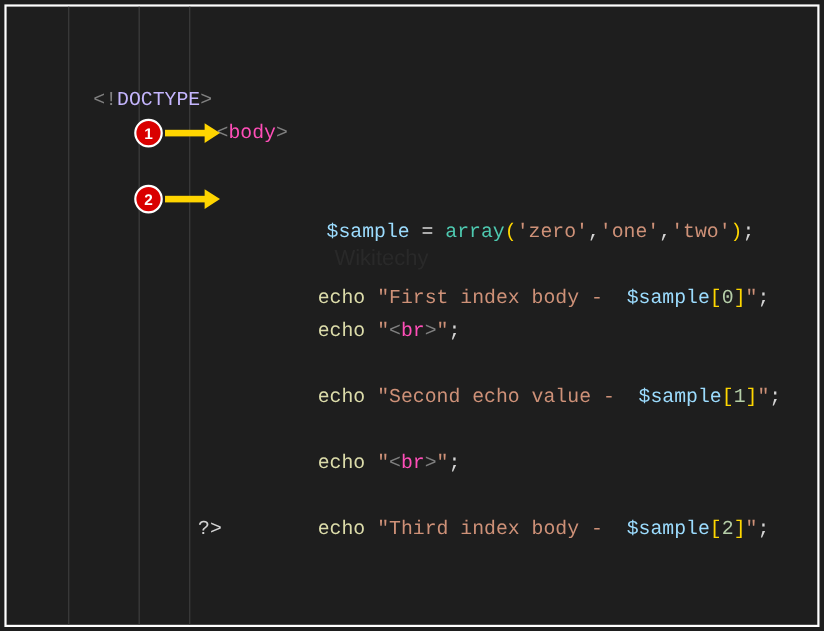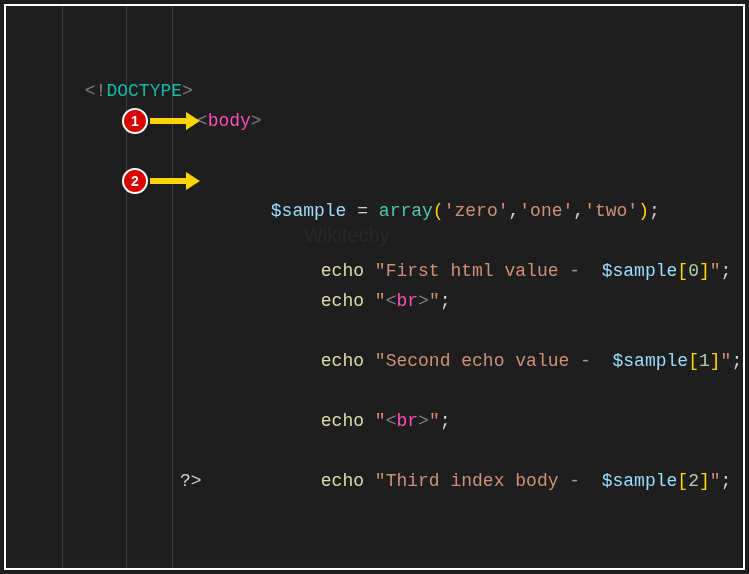--- a/index.html
+++ b/index.html
@@ -31,23 +31,23 @@
     width: 0;
     border-left: 1px solid #404040;
   }
   .g1 { left: 56px; }
   .g2 { left: 120px; }
   .g3 { left: 166px; }
   .code { position: absolute; left: 0; }
   .white { color: #d4d4d4; }
   .gray { color: #808080; }
   .pink { color: #ff4eb8; }
-  .blue { color: #14b8a6; }
+  .blue { color: #c4b5fd; }
   .cyan { color: #4ec9b0; }
-  .yellow { color: #dcdcaa; margin-left: 32px; }
+  .yellow { color: #dcdcaa; }
   .brown { color: #ce9178; }
   .skyblue { color: #9cdcfe; }
   .gold { color: #ffd700; }
   .numcol { color: #b5cea8; }
   .annotation {
     position: absolute;
     display: flex;
     align-items: center;
     z-index: 5;
   }
@@ -122,36 +122,36 @@
 
   <div class="line"></div>
 
   <div class="line">
     <div class="annotation" style="left:108px; top:2px;">
       <div class="badge">1</div>
       <div class="arrow">
         <div class="arrow-line"></div><div class="arrow-head"></div>
       </div>
     </div>
-    <span class="code" style="left:192px;">
+    <span class="code" style="left:218px;">
       <span class="skyblue">$sample</span><span class="white"> = </span><span class="cyan">array</span><span class="gold">(</span><span class="brown">'zero'</span><span class="white">,</span><span class="brown">'one'</span><span class="white">,</span><span class="brown">'two'</span><span class="gold">)</span><span class="white">;</span>
     </span>
   </div>
 
   <div class="line"></div>
 
   <div class="line">
     <div class="annotation" style="left:108px; top:2px;">
       <div class="badge">2</div>
       <div class="arrow">
         <div class="arrow-line"></div><div class="arrow-head"></div>
       </div>
     </div>
     <span class="code" style="left:210px;">
-      <span class="yellow">echo</span><span class="white"> </span><span class="brown">"</span><span class="brown">First html value -  </span><span class="skyblue">$sample</span><span class="gold">[</span><span class="numcol">0</span><span class="gold">]</span><span class="brown">"</span><span class="white">;</span>
+      <span class="yellow">echo</span><span class="white"> </span><span class="brown">"</span><span class="brown">First index body -  </span><span class="skyblue">$sample</span><span class="gold">[</span><span class="numcol">0</span><span class="gold">]</span><span class="brown">"</span><span class="white">;</span>
     </span>
   </div>
 
   <div class="line"></div>
 
   <div class="line">
     <span class="code" style="left:210px;">
       <span class="yellow">echo</span><span class="white"> </span><span class="brown">"</span><span class="gray">&lt;</span><span class="pink">br</span><span class="gray">&gt;</span><span class="brown">"</span><span class="white">;</span>
     </span>
     <span class="watermark" style="left:290px; top:-6px;">Wikitechy</span>

